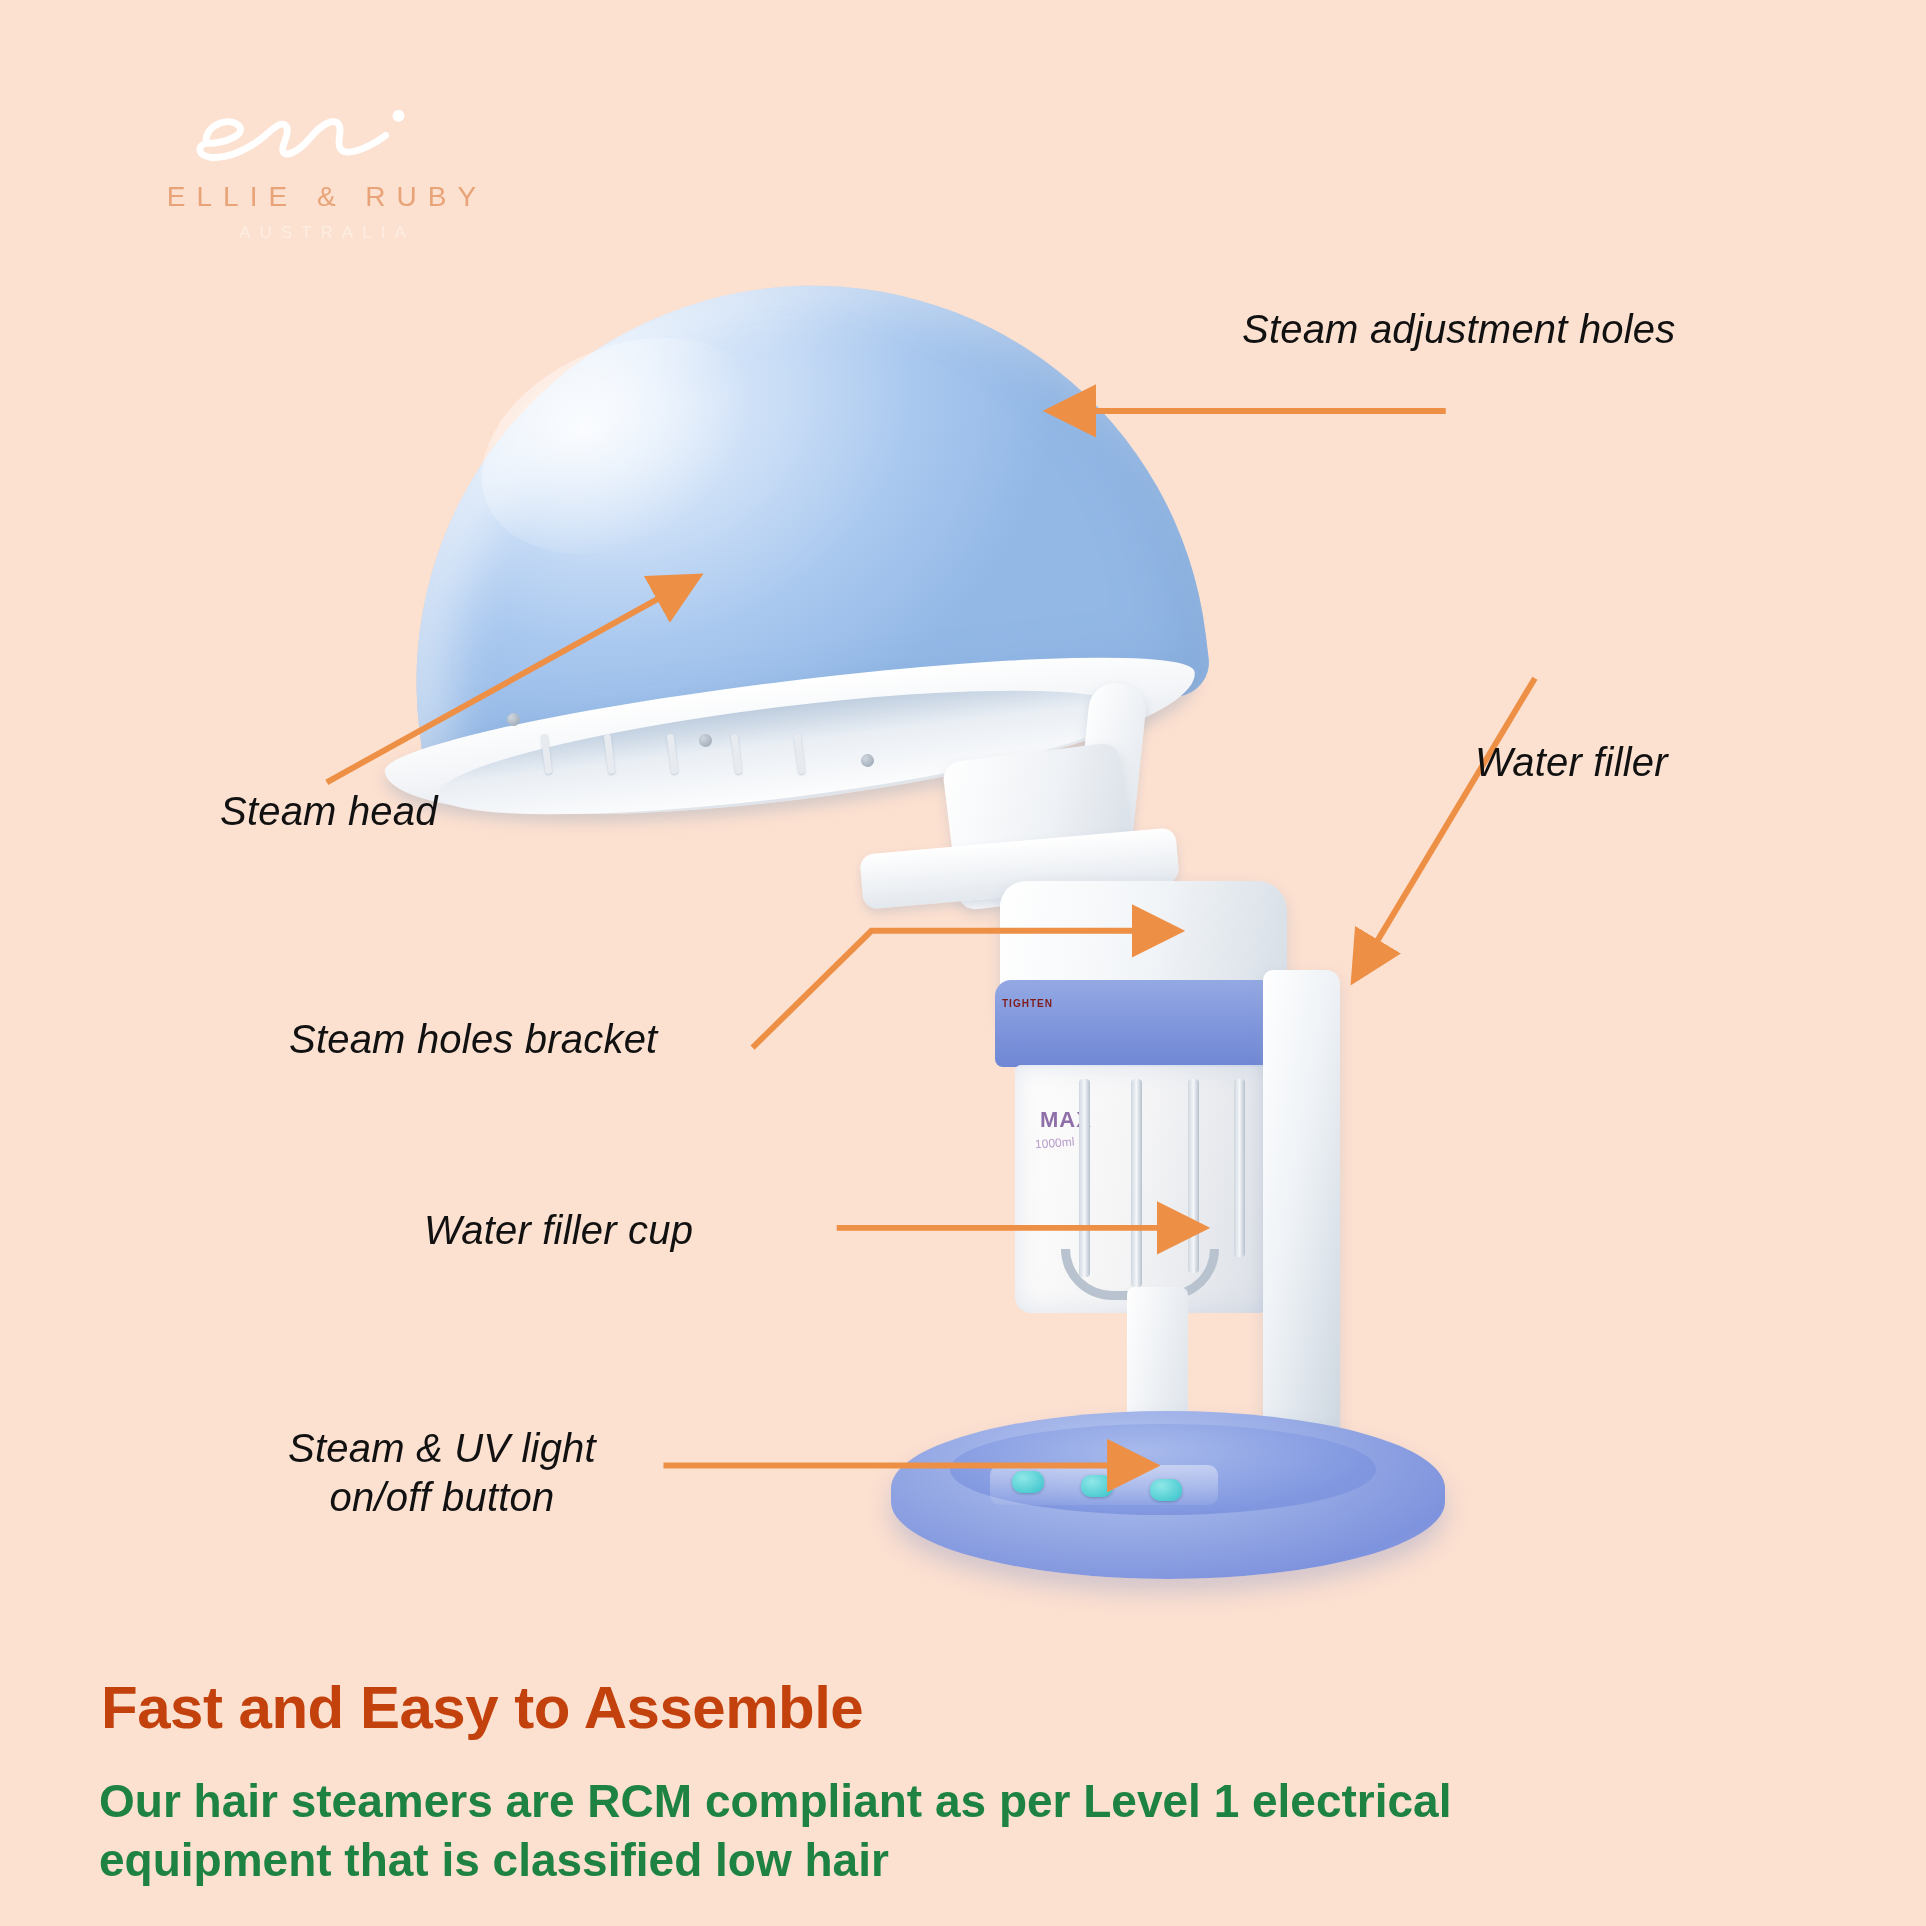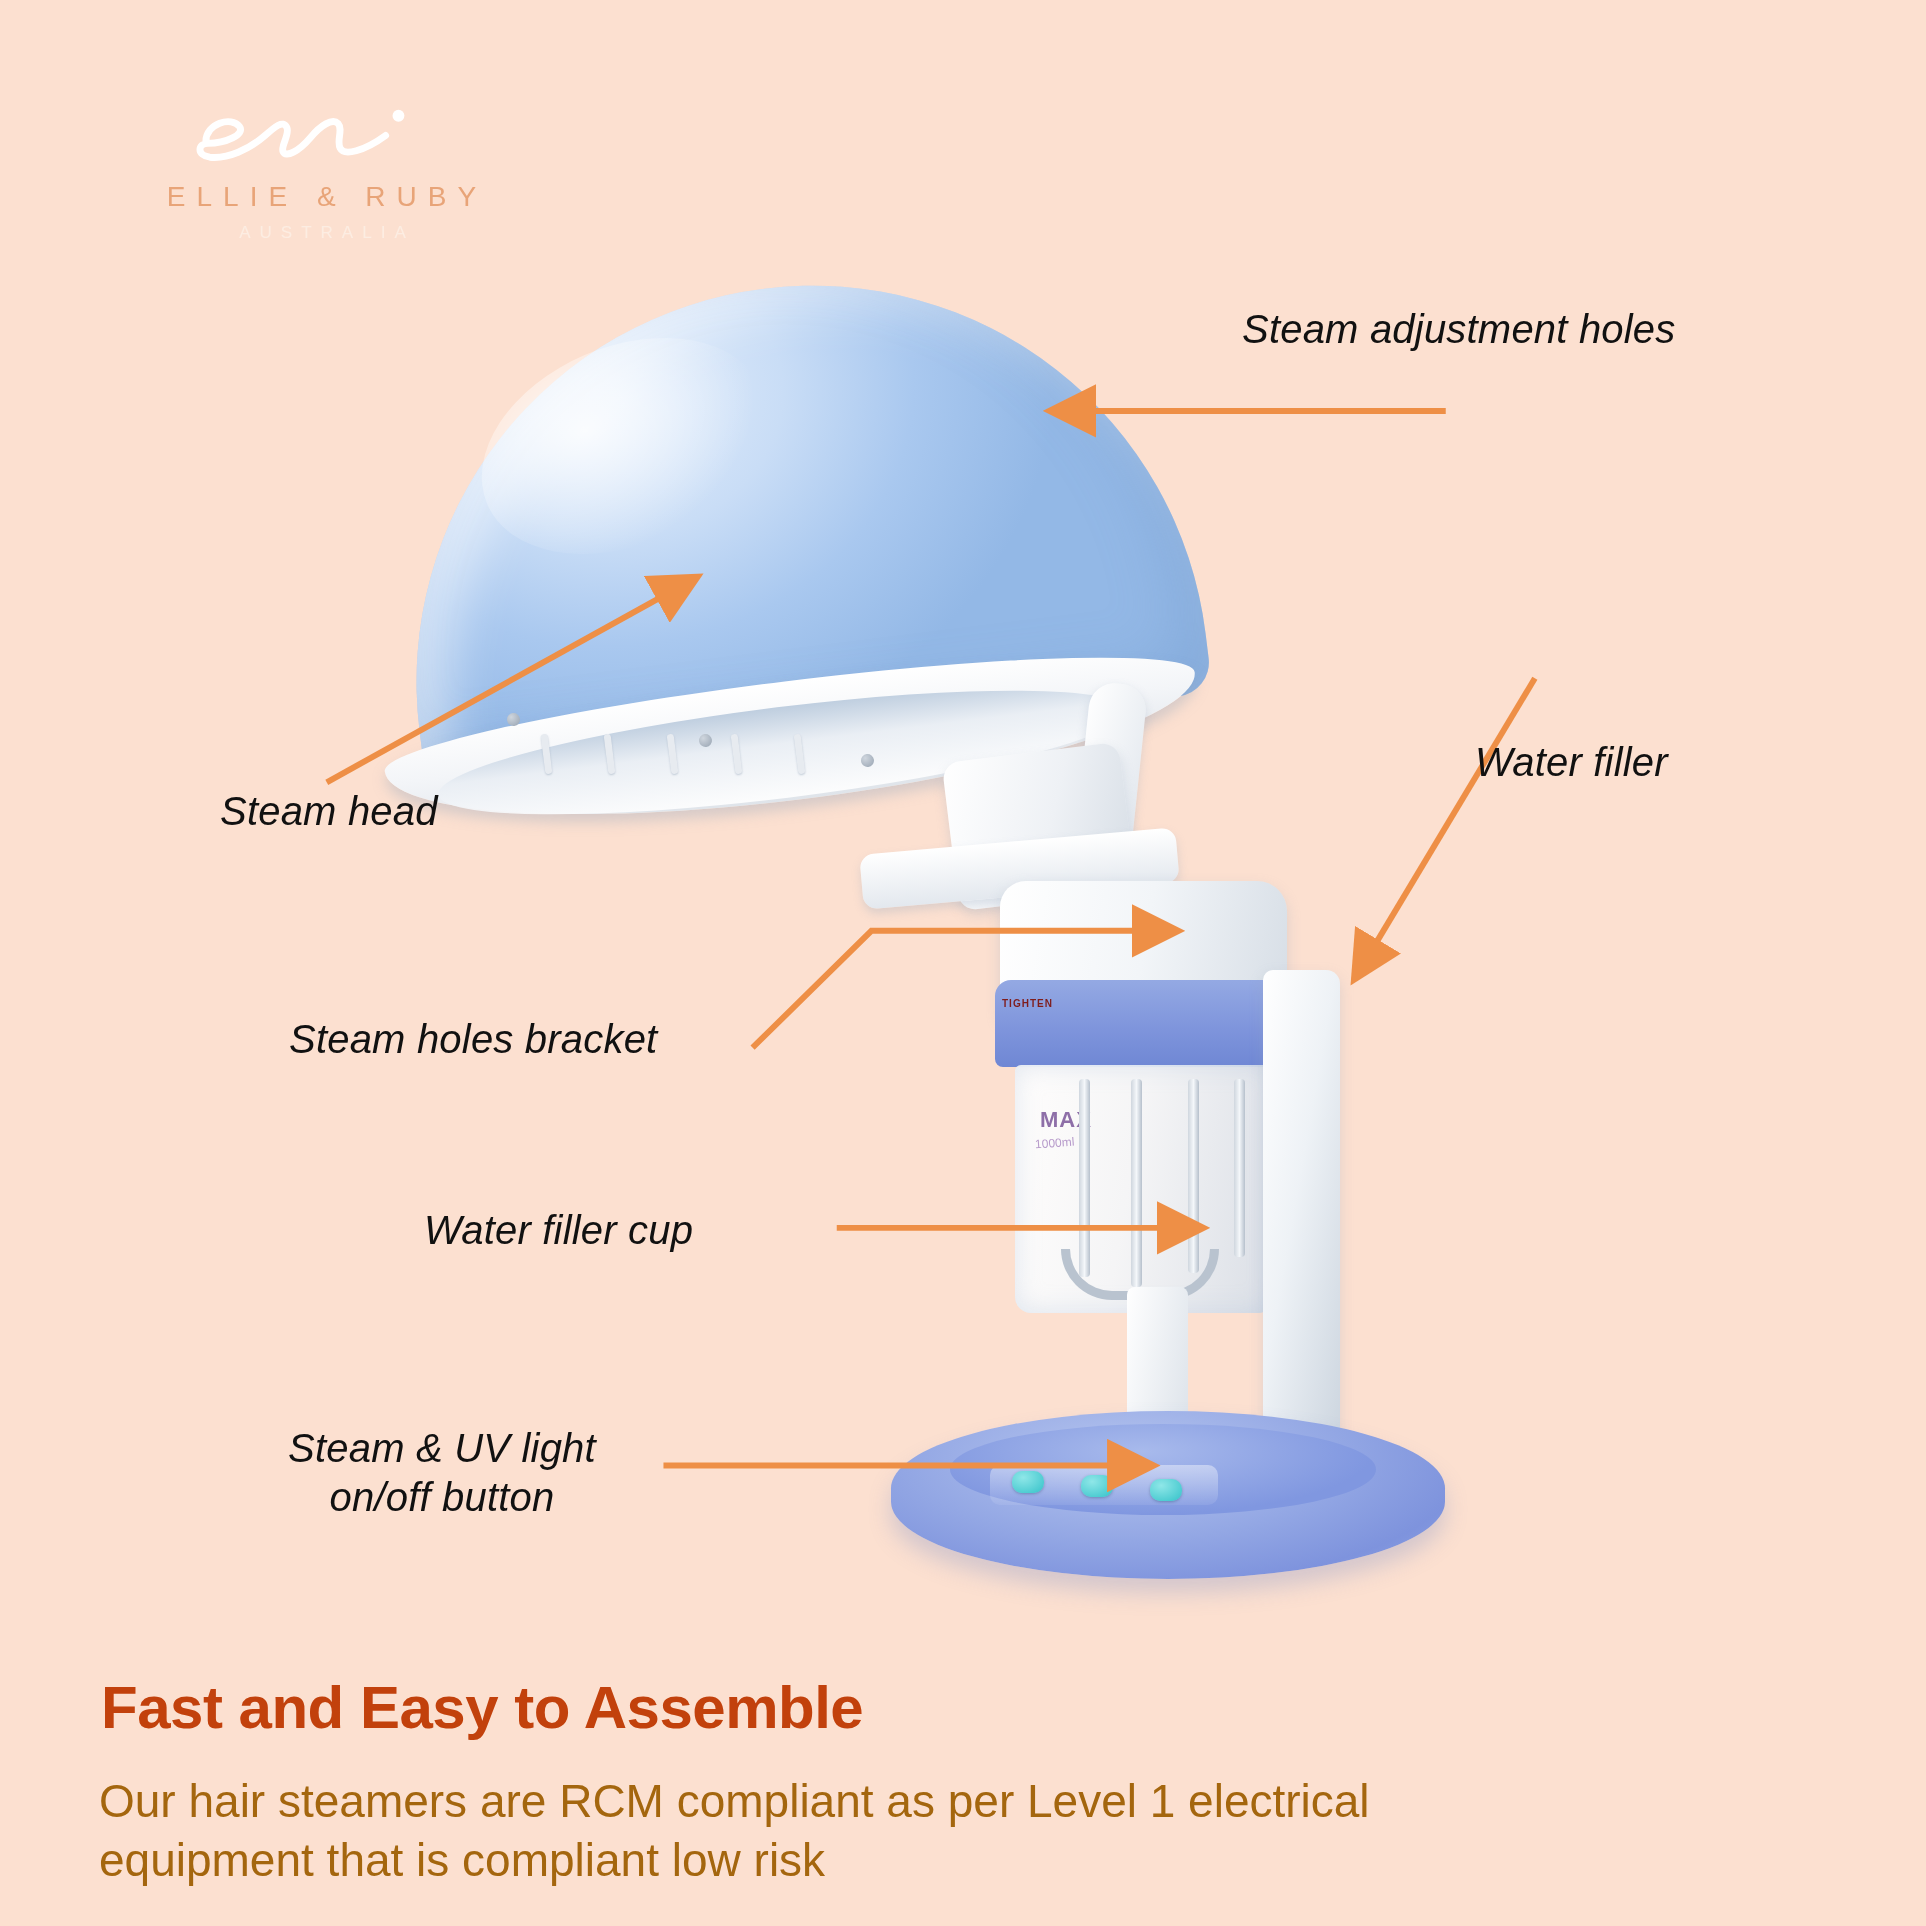--- a/index.html
+++ b/index.html
@@ -167,21 +167,21 @@
 
   svg.leaders { position:absolute; left:0; top:0; width:1927px; height:1927px; pointer-events:none; }
 
   
   .headline {
     position:absolute; left:101px; top:1673px;
     color:#c2410c; font-size:60px; font-weight:700; letter-spacing:-0.5px;
   }
   .body-copy {
     position:absolute; left:99px; top:1772px; width:1584px;
-    color:#a16207; font-size:46px; line-height:1.28; font-weight:400;
+    color:#15803d; font-size:46px; line-height:1.28; font-weight:700;
     opacity:.96;
   }
 </style>
 </head>
 <body>
 
 <div id="stage">
 
   <div class="logo-wrap">
     <svg class="logo-script" viewBox="0 0 260 80">
@@ -275,17 +275,17 @@
 
   <div class="label two-line" style="left:249px; top:1424px; width:386px;text-align:center;">
     <span>Steam &amp; UV light</span><br>
     <span>on/off button</span>
   </div>
 
   <div class="headline">Fast and Easy to Assemble</div>
 
   <div class="body-copy">
     <span>Our hair steamers are RCM compliant as per Level 1 electrical</span><br>
-    <span>equipment that is compliant low risk</span>
+    <span>equipment that is classified low hair</span>
   </div>
 
 </div>
 
 
 </body></html>

